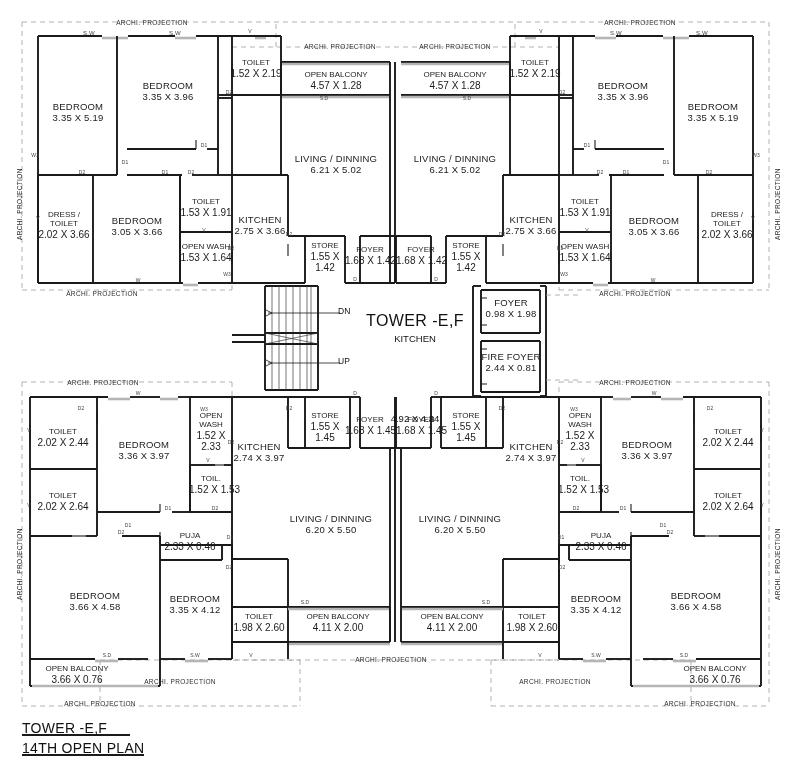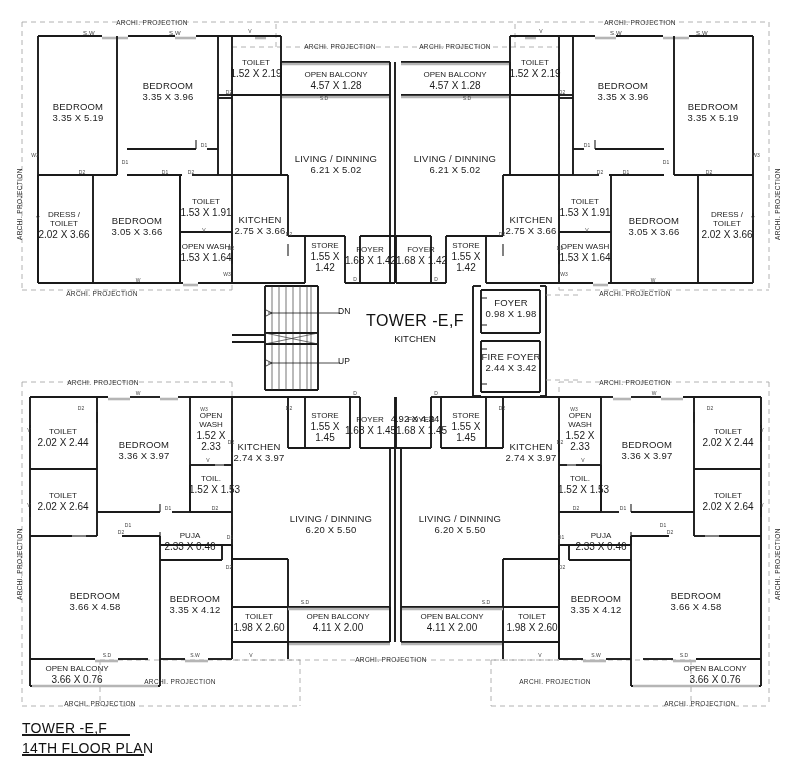--- a/index.html
+++ b/index.html
@@ -547,21 +547,21 @@
   <div class="lbl passage" style="left:362px;top:334px;width:106px;">KITCHEN</div>
   <div class="lbl passage" style="left:362px;top:366px;width:106px;margin-top:48px;">4.92 X 4.34</div>
   <div class="lbl updn" style="left:338px;top:307px;width:24px;text-align:left;">DN</div>
   <div class="lbl updn" style="left:338px;top:357px;width:24px;text-align:left;">UP</div>
   <div class="lbl rm" style="left:481px;top:298px;width:60px;">
     <span>FOYER</span>
     <span class="d">0.98 X 1.98</span>
   </div>
   <div class="lbl rm" style="left:478px;top:352px;width:66px;">
     <span>FIRE FOYER</span>
-    <span class="d">2.44 X 3.42</span>
+    <span class="d">2.44 X 0.81</span>
   </div>
 
   <div class="lbl rm-sm" style="left:32px;top:428px;width:62px;">
     <span>TOILET</span>
     <span class="d">2.02 X 2.44</span>
   </div>
   <div class="lbl rm-sm" style="left:32px;top:492px;width:62px;">
     <span>TOILET</span>
     <span class="d">2.02 X 2.64</span>
   </div>
@@ -751,15 +751,15 @@
   <div class="lbl micro" style="left:554px;top:535px;width:14px;">D1</div>
   <div class="lbl micro" style="left:555px;top:565px;width:14px;">D2</div>
   <div class="lbl micro" style="left:495px;top:406px;width:14px;">D2</div>
   <div class="lbl micro" style="left:431px;top:391px;width:10px;">D</div>
   <div class="lbl micro" style="left:676px;top:653px;width:16px;">S.D</div>
   <div class="lbl micro" style="left:587px;top:653px;width:18px;">S.W</div>
   <div class="lbl micro" style="left:478px;top:600px;width:16px;">S.D</div>
   <div class="lbl micro" style="left:535px;top:653px;width:10px;">V</div>
 
   <div class="title" style="left:22px;top:720px;">TOWER -E,F</div>
-  <div class="title" style="left:22px;top:740px;">14TH FLOOR PLAN</div>
+  <div class="title" style="left:22px;top:740px;">14TH OPEN PLAN</div>
 
 </div>
 
 </body></html>

